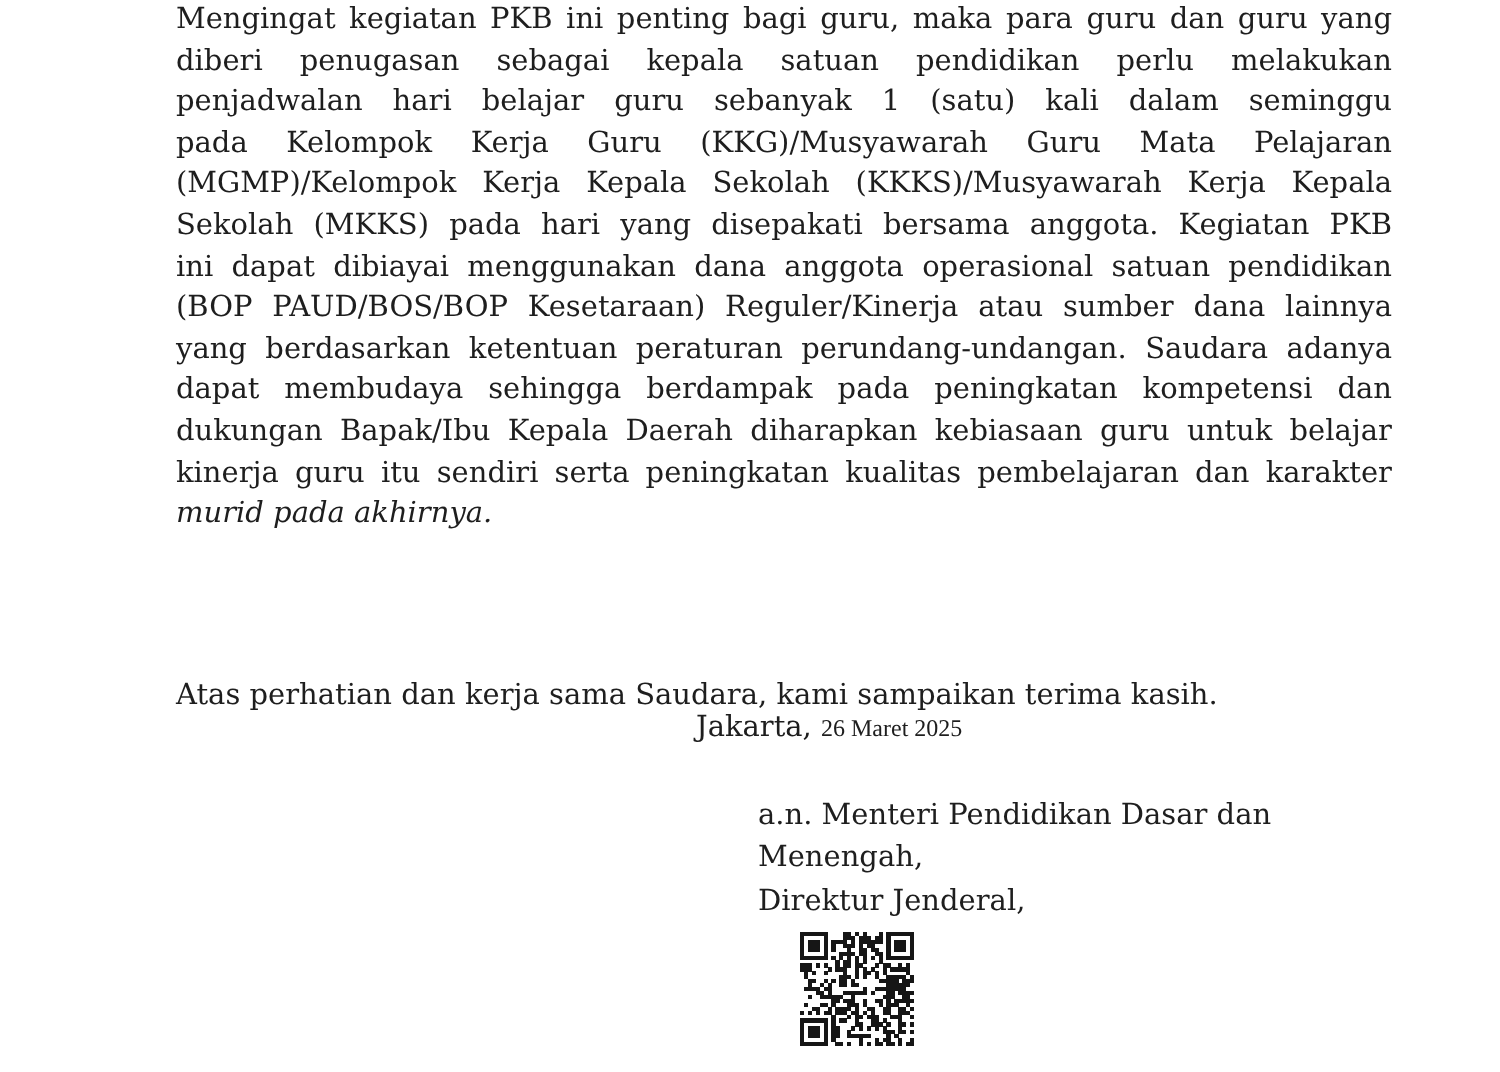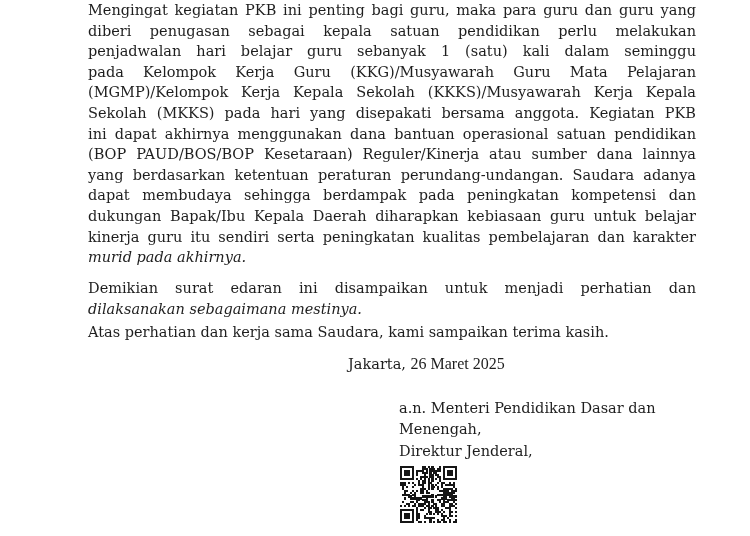--- a/index.html
+++ b/index.html
@@ -27,35 +27,35 @@
     text-align: justify;
     text-align-last: justify;
     white-space: normal;
   }
   .justify .line:last-child {
     text-align-last: left;
     font-style: italic;
   }
   .para1 { top: 0px; }
   .para2 { top: 278px; }
-  .closing { top: 322px; }
+  .closing { top: 338px; }
   .dateline {
     position: absolute;
     left: 348px;
     top: 354px;
     line-height: 20.6px;
     white-space: nowrap;
   }
   .date-tnr {
     font-family: "Liberation Serif", serif;
-    font-size: 16px;
+    font-size: 12px;
   }
   .signature {
     position: absolute;
-    left: 399px;
+    left: 379px;
     top: 398px;
     width: 320px;
     line-height: 21.4px;
   }
   .qr {
     position: absolute;
     left: 400px;
     top: 466px;
     width: 57px;
     height: 57px;
@@ -68,33 +68,29 @@
 
 <div class="doc">
 
   <div class="block justify para1">
       <div class="line">Mengingat kegiatan PKB ini penting bagi guru, maka para guru dan guru yang</div>
       <div class="line">diberi penugasan sebagai kepala satuan pendidikan perlu melakukan</div>
       <div class="line">penjadwalan hari belajar guru sebanyak 1 (satu) kali dalam seminggu</div>
       <div class="line">pada Kelompok Kerja Guru (KKG)/Musyawarah Guru Mata Pelajaran</div>
       <div class="line">(MGMP)/Kelompok Kerja Kepala Sekolah (KKKS)/Musyawarah Kerja Kepala</div>
       <div class="line">Sekolah (MKKS) pada hari yang disepakati bersama anggota.  Kegiatan PKB</div>
-      <div class="line">ini dapat akhirnya menggunakan dana bantuan operasional satuan pendidikan</div>
+      <div class="line">ini dapat dibiayai menggunakan dana anggota operasional satuan pendidikan</div>
       <div class="line">(BOP PAUD/BOS/BOP Kesetaraan) Reguler/Kinerja  atau sumber dana lainnya</div>
       <div class="line">yang berdasarkan ketentuan peraturan perundang-undangan. Saudara  adanya</div>
       <div class="line">dapat membudaya sehingga berdampak pada peningkatan kompetensi dan</div>
       <div class="line">dukungan Bapak/Ibu Kepala Daerah diharapkan kebiasaan guru untuk belajar</div>
       <div class="line">kinerja guru itu sendiri serta peningkatan kualitas pembelajaran dan karakter</div>
       <div class="line">murid pada akhirnya.</div>
     </div>
 
-  <div class="block justify para2">
-      <div class="line">Demikian surat edaran ini disampaikan untuk menjadi perhatian dan</div>
-      <div class="line">dilaksanakan sebagaimana mestinya.</div>
-    </div>
 
   <div class="block closing">Atas perhatian dan kerja sama Saudara, kami sampaikan terima kasih.</div>
 
   <div class="dateline">
     <span>Jakarta,</span>
     <span class="date-tnr">26 Maret 2025</span>
   </div>
 
   <div class="signature">
       <div class="sig-line">a.n. Menteri Pendidikan Dasar dan</div>

